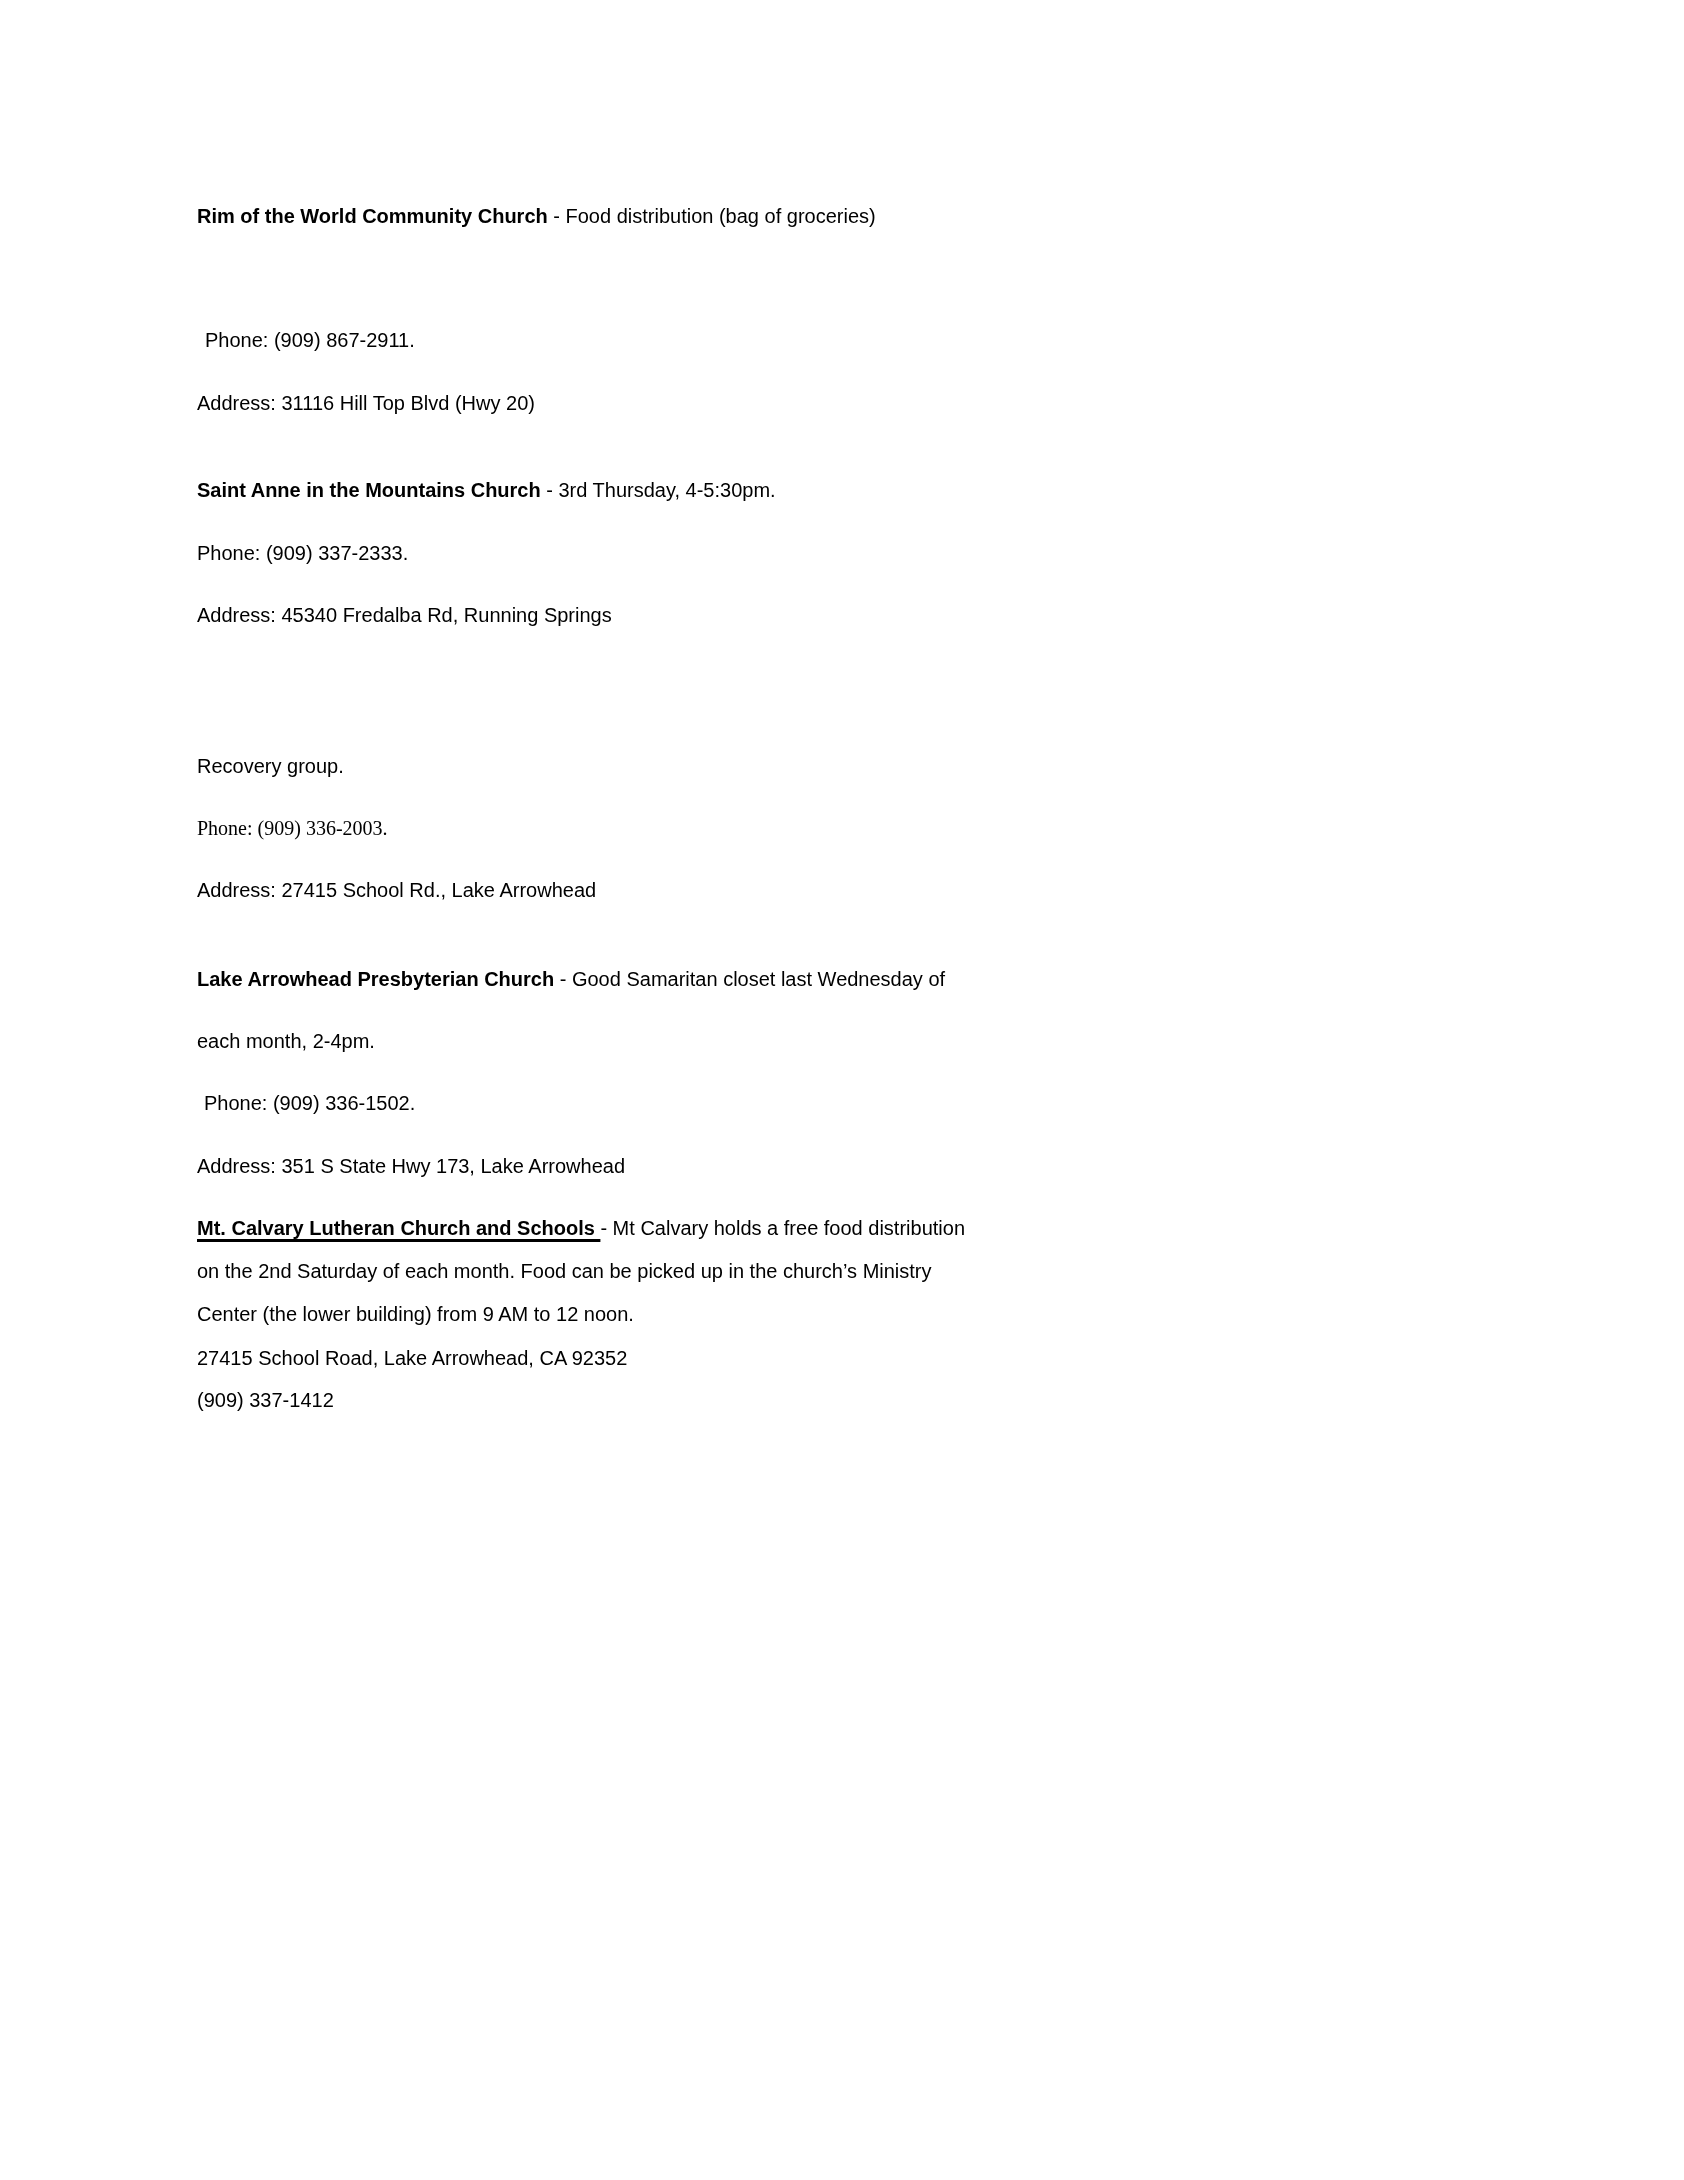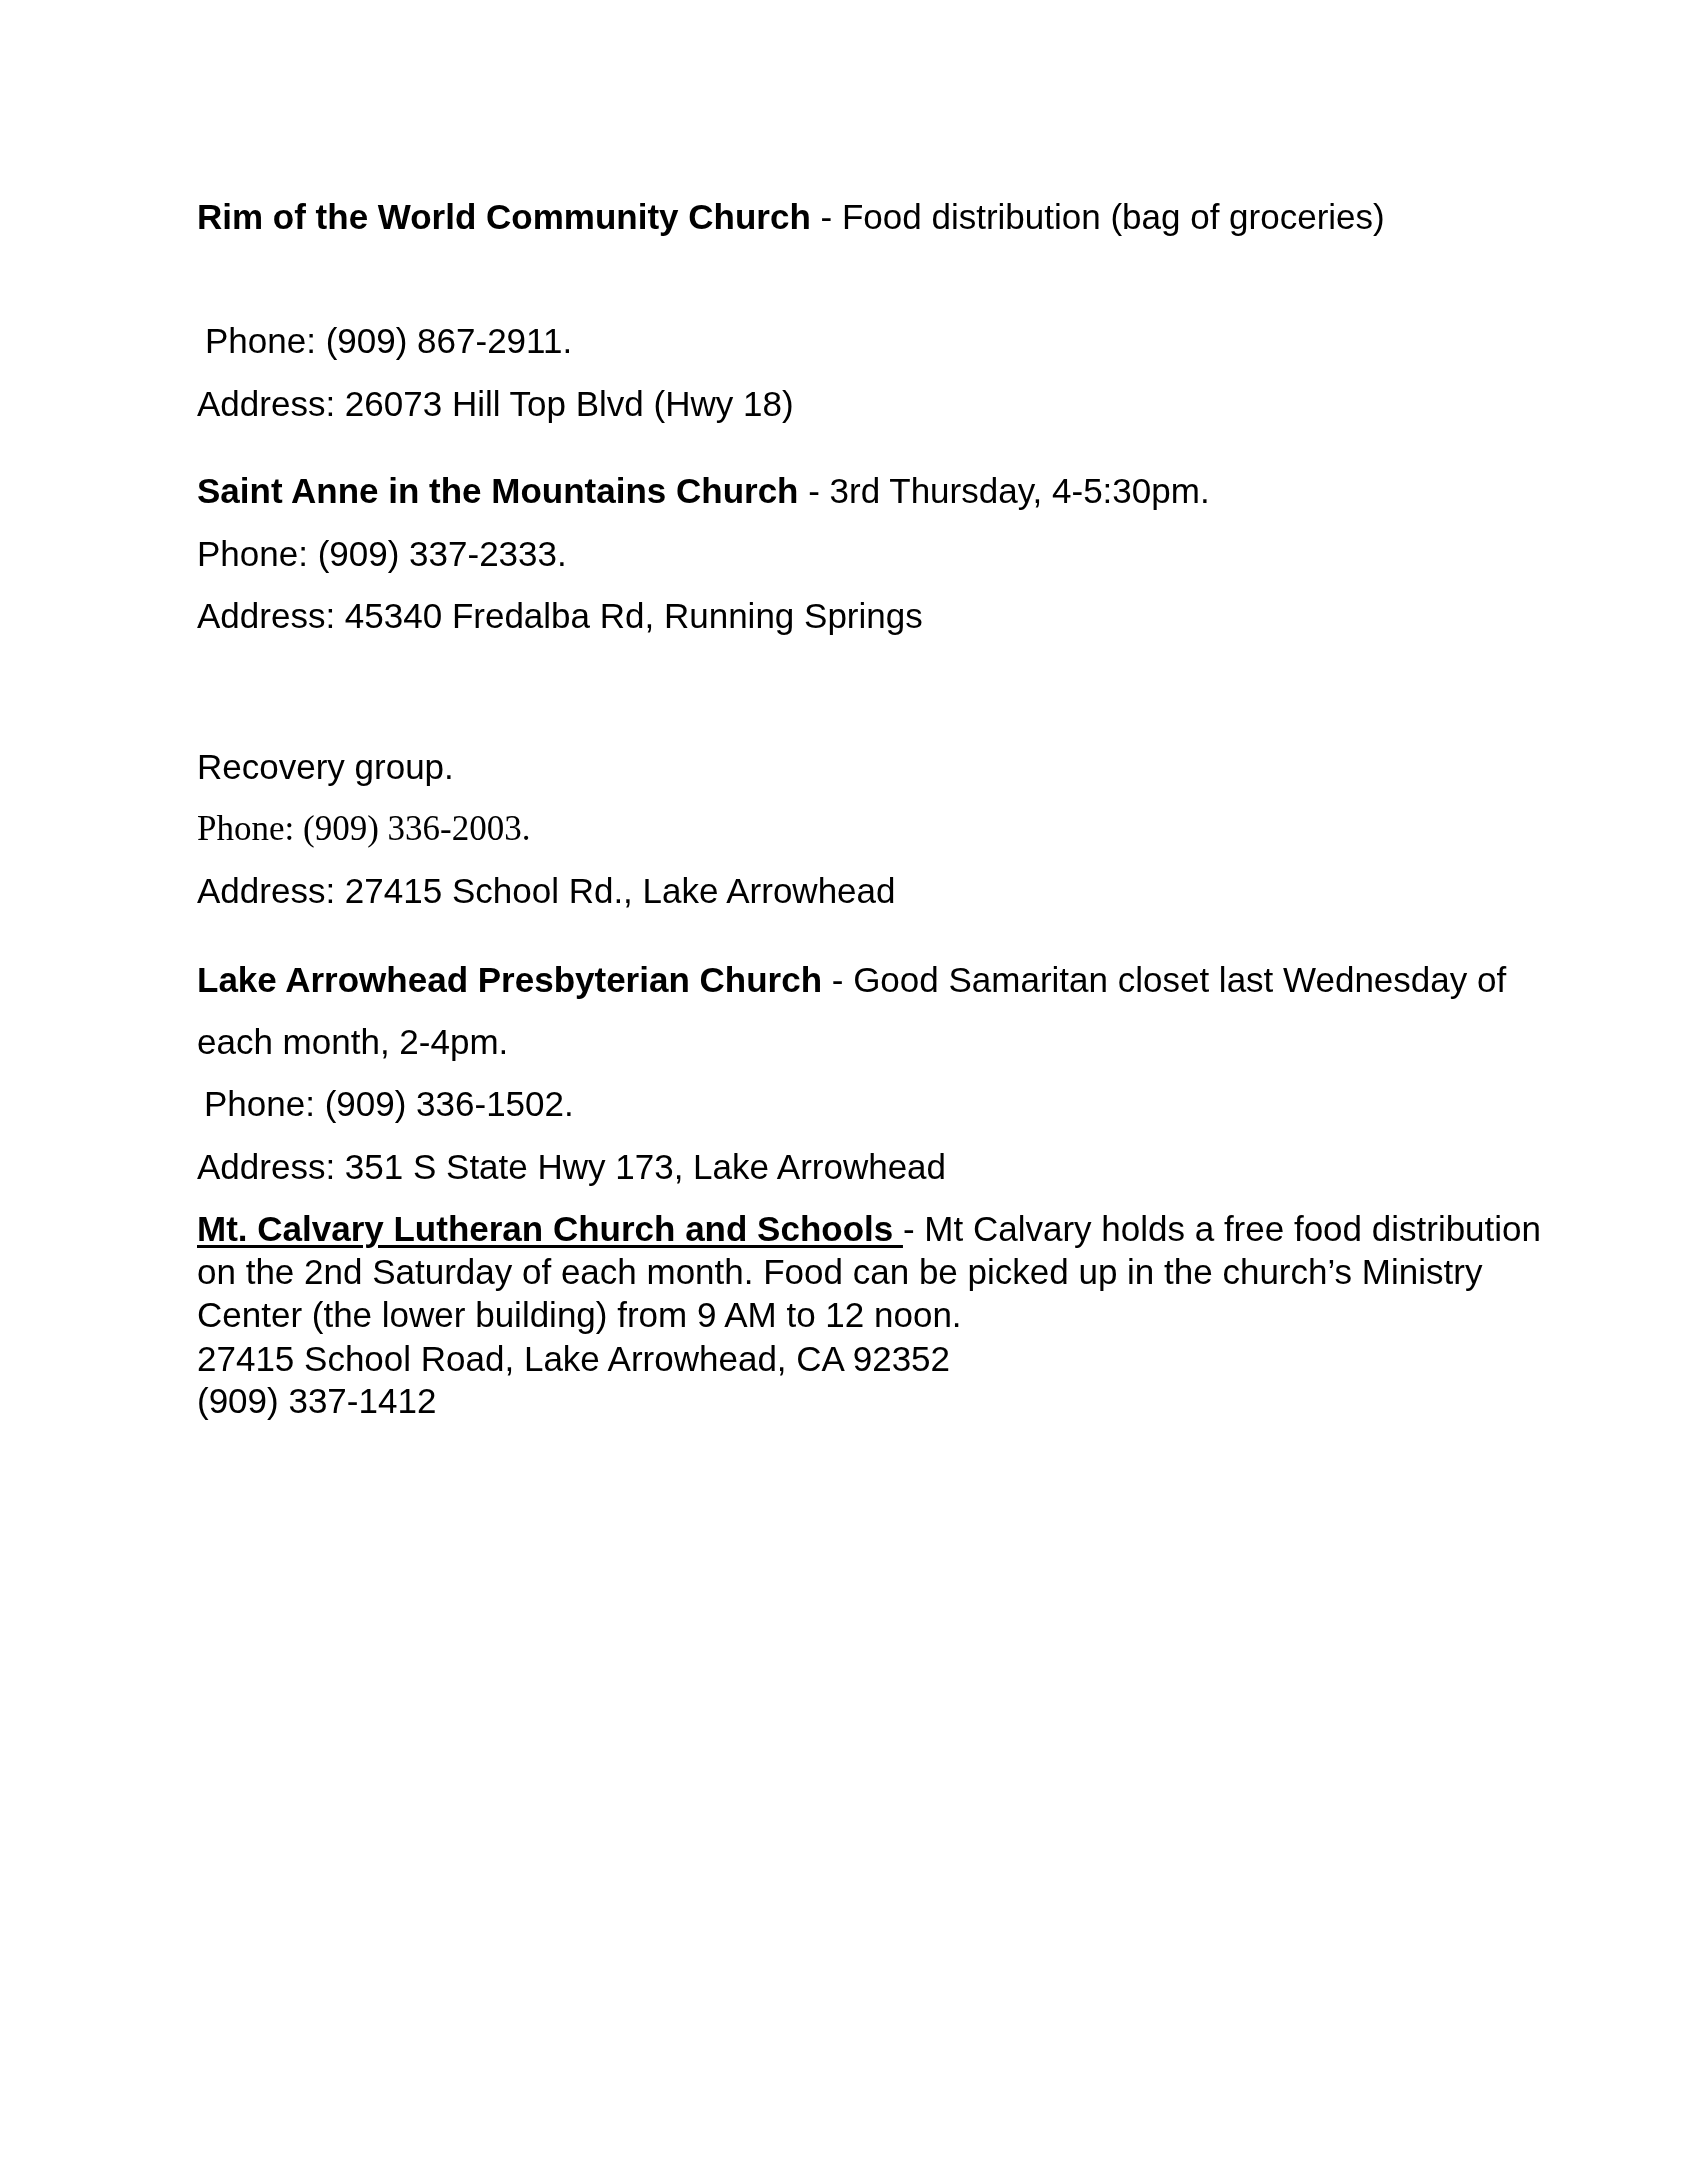--- a/index.html
+++ b/index.html
@@ -19,21 +19,21 @@
       position: absolute;
       left: 0;
       top: 0;
       width: 1685px;
       height: 2181px;
       background: #ffffff;
     }
     .line {
       position: absolute;
       left: 197px;
-      font-size: 35px;
+      font-size: 20px;
       line-height: 37px;
       white-space: nowrap;
       text-align: center;
     }
     .line b {
       font-weight: bold;
     }
     .line u {
       text-decoration: underline;
       text-decoration-thickness: 2.6px;
@@ -44,21 +44,21 @@
 </head>
 <body>
 
 <div class="page">
 
   <div class="line" style="top:198px;">
     <b>Rim of the World Community Church</b>
     <span>- Food distribution (bag of groceries)</span>
   </div>
   <div class="line indent" style="top:322px;">Phone: (909) 867-2911.</div>
-  <div class="line" style="top:385px;">Address: 26073 Hill Top Blvd (Hwy 18)</div>
+  <div class="line" style="top:385px;">Address: 31116 Hill Top Blvd (Hwy 20)</div>
 
   <div class="line" style="top:472px;">
     <b>Saint Anne in the Mountains Church</b>
     <span>- 3rd Thursday, 4-5:30pm.</span>
   </div>
   <div class="line" style="top:535px;">Phone: (909) 337-2333.</div>
   <div class="line" style="top:597px;">Address: 45340 Fredalba Rd, Running Springs</div>
 
   <div class="line" style="top:748px;">Recovery group.</div>
   <div class="line" style="top:810px;font-family:Liberation Serif, serif;">Phone: (909) 336-2003.</div>

